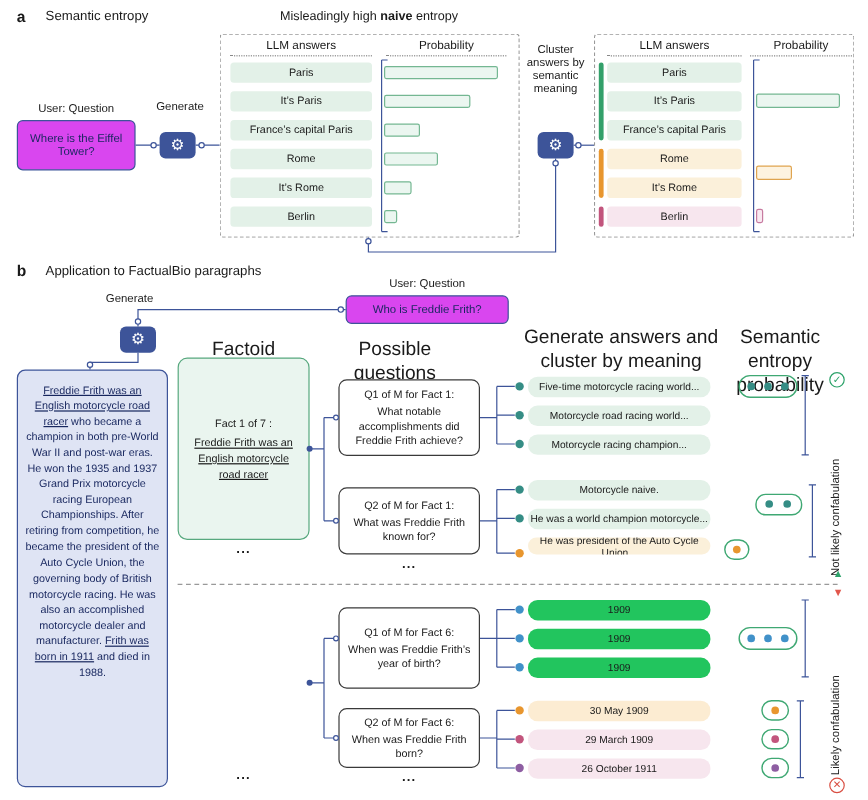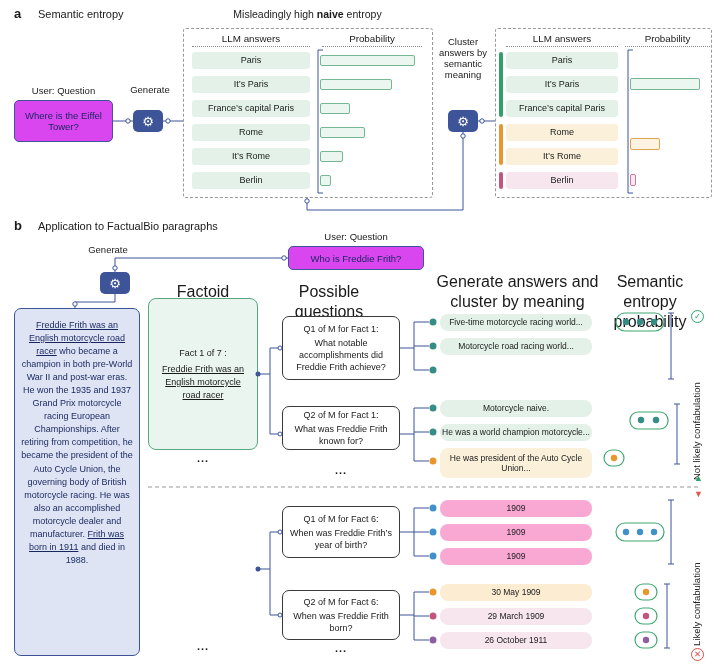--- a/index.html
+++ b/index.html
@@ -11,34 +11,34 @@
 .user-label{position:absolute;font-size:9.5px;text-align:center}
 .q-blue{position:absolute;background:#d946ef;border:1.5px solid #3d5499;border-radius:5px;color:#17265e;font-size:9.5px;display:flex;align-items:center;justify-content:center;text-align:center;padding:2px}
 .gen-label{position:absolute;font-size:9.5px;text-align:center}
 .llm-icon{position:absolute;width:30px;height:22px;background:#3d5499;border-radius:5px;color:#fff;font-size:13px;display:flex;align-items:center;justify-content:center}
 .dashed-table{position:absolute;border:1.2px dashed #999;border-radius:3px}
 .thead{position:absolute;font-size:9.8px;text-align:center;border-bottom:1px dotted #888;padding-bottom:2px}
 .cell{position:absolute;width:118px;height:17px;line-height:17px;font-size:9px;text-align:center;border-radius:3px;white-space:nowrap;overflow:hidden}
 .c-green{background:#e3f1e8}
 .c-tan{background:#fbf0da}
 .c-pink{background:#f7e6ee}
-.c-blue{background:#f9a8d4}
+.c-blue{background:#22c55e}
 .c-orange{background:#fcecd2}
 .strip{position:absolute;width:4px;border-radius:2px}
 .pbar{position:absolute;height:11px;background:#ebf6f0;border:1px solid #74b792;border-radius:2px}
 .pbar.p-orange{background:#fdf3e0;border-color:#dfa44f}
 .pbar.p-pink{background:#f9e9f1;border-color:#c77ba0}
 .cluster-label{position:absolute;font-size:9.5px;text-align:center}
 .col-head{position:absolute;font-size:16px;text-align:center;line-height:1.25}
 .bio-box{position:absolute;left:14px;top:308px;width:126px;height:348px;background:#dfe4f4;border:1.5px solid #3d5499;border-radius:7px;font-size:9px;line-height:1.45;color:#17265e;text-align:center;padding:10px 5px}
 .fact-box{position:absolute;left:148px;width:110px;background:#eaf5ef;border:1.3px solid #57a87e;border-radius:8px;font-size:9px;line-height:1.4;text-align:center;display:flex;flex-direction:column;align-items:center;justify-content:center;padding:6px}
 .q-box{position:absolute;left:282px;width:118px;background:#fff;border:1.2px solid #3a3a3a;border-radius:7px;font-size:9px;line-height:1.35;text-align:center;display:flex;flex-direction:column;align-items:center;justify-content:center;padding:3px}
 .q-box .q-label{margin-bottom:2px}
 .ans{position:absolute;left:440px;width:152px;height:17px;line-height:17px;font-size:8.5px;text-align:center;border-radius:8px;white-space:nowrap;overflow:hidden}
-.ans.two-line{height:30px;line-height:1.2;white-space:normal;display:flex;align-items:center;justify-content:center;padding:0 6px}
+.ans.two-line{height:14px;line-height:1.2;white-space:normal;display:flex;align-items:center;justify-content:center;padding:0 6px}
 .u{text-decoration:underline}
 .ellipsis{position:absolute;font-size:11px;font-weight:bold;text-align:center;letter-spacing:1px}
 .vtext{position:absolute;writing-mode:vertical-rl;transform:rotate(180deg);font-size:9.5px;color:#222}
 .circle-icon{position:absolute;width:13px;height:13px;border-radius:50%;border:1.4px solid;font-size:8.5px;line-height:11px;text-align:center}
 .ci-green{border-color:#2ea36b;color:#2ea36b}
 .ci-red{border-color:#d94f43;color:#d94f43}
 .tri{position:absolute;font-size:9px;line-height:1}
 .t-green{color:#2ea36b}
 .t-red{color:#e2574c}
 svg.overlay{position:absolute;left:0;top:0;pointer-events:none}
@@ -140,38 +140,39 @@
     <div class="u" style="margin-top:4px">Freddie Frith was an English motorcycle road racer</div>
   </div>
   <div class="ellipsis" style="left:143px;top:452px;width:120px">...</div>
 
   <div class="ellipsis" style="left:143px;top:640px;width:120px">...</div>
 
   <div class="q-box" style="top:316px;height:64px">
     <div class="q-label">Q1 of M for Fact 1:</div>
     <div>What notable accomplishments did Freddie Frith achieve?</div>
   </div>
-  <div class="q-box" style="top:406px;height:44px">
+  <div class="q-box" style="top:406px;height:56px">
     <div class="q-label">Q2 of M for Fact 1:</div>
     <div>What was Freddie Frith known for?</div>
   </div>
   <div class="ellipsis" style="left:282px;top:464px;width:118px">...</div>
 
-  <div class="q-box" style="top:506px;height:52px">
+  <div class="q-box" style="top:506px;height:68px">
     <div class="q-label">Q1 of M for Fact 6:</div>
     <div>When was Freddie Frith’s year of birth?</div>
   </div>
   <div class="q-box" style="top:590px;height:50px">
     <div class="q-label">Q2 of M for Fact 6:</div>
     <div>When was Freddie Frith born?</div>
   </div>
   <div class="ellipsis" style="left:282px;top:642px;width:118px">...</div>
 
   <div class="ans c-green" style="top:314px">Five-time motorcycle racing world...</div>
   <div class="ans c-green" style="top:338px">Motorcycle road racing world...</div>
+  <div class="ans c-green" style="top:362px">Motorcycle racing champion...</div>
 
   <div class="ans c-green" style="top:400px">Motorcycle naive.</div>
   <div class="ans c-green" style="top:424px">He was a world champion motorcycle...</div>
   <div class="ans c-tan two-line" style="top:448px">He was president of the Auto Cycle Union...</div>
 
   <div class="ans c-blue" style="top:500px">1909</div>
   <div class="ans c-blue" style="top:524px">1909</div>
   <div class="ans c-blue" style="top:548px">1909</div>
 
   <div class="ans c-orange" style="top:584px">30 May 1909</div>

